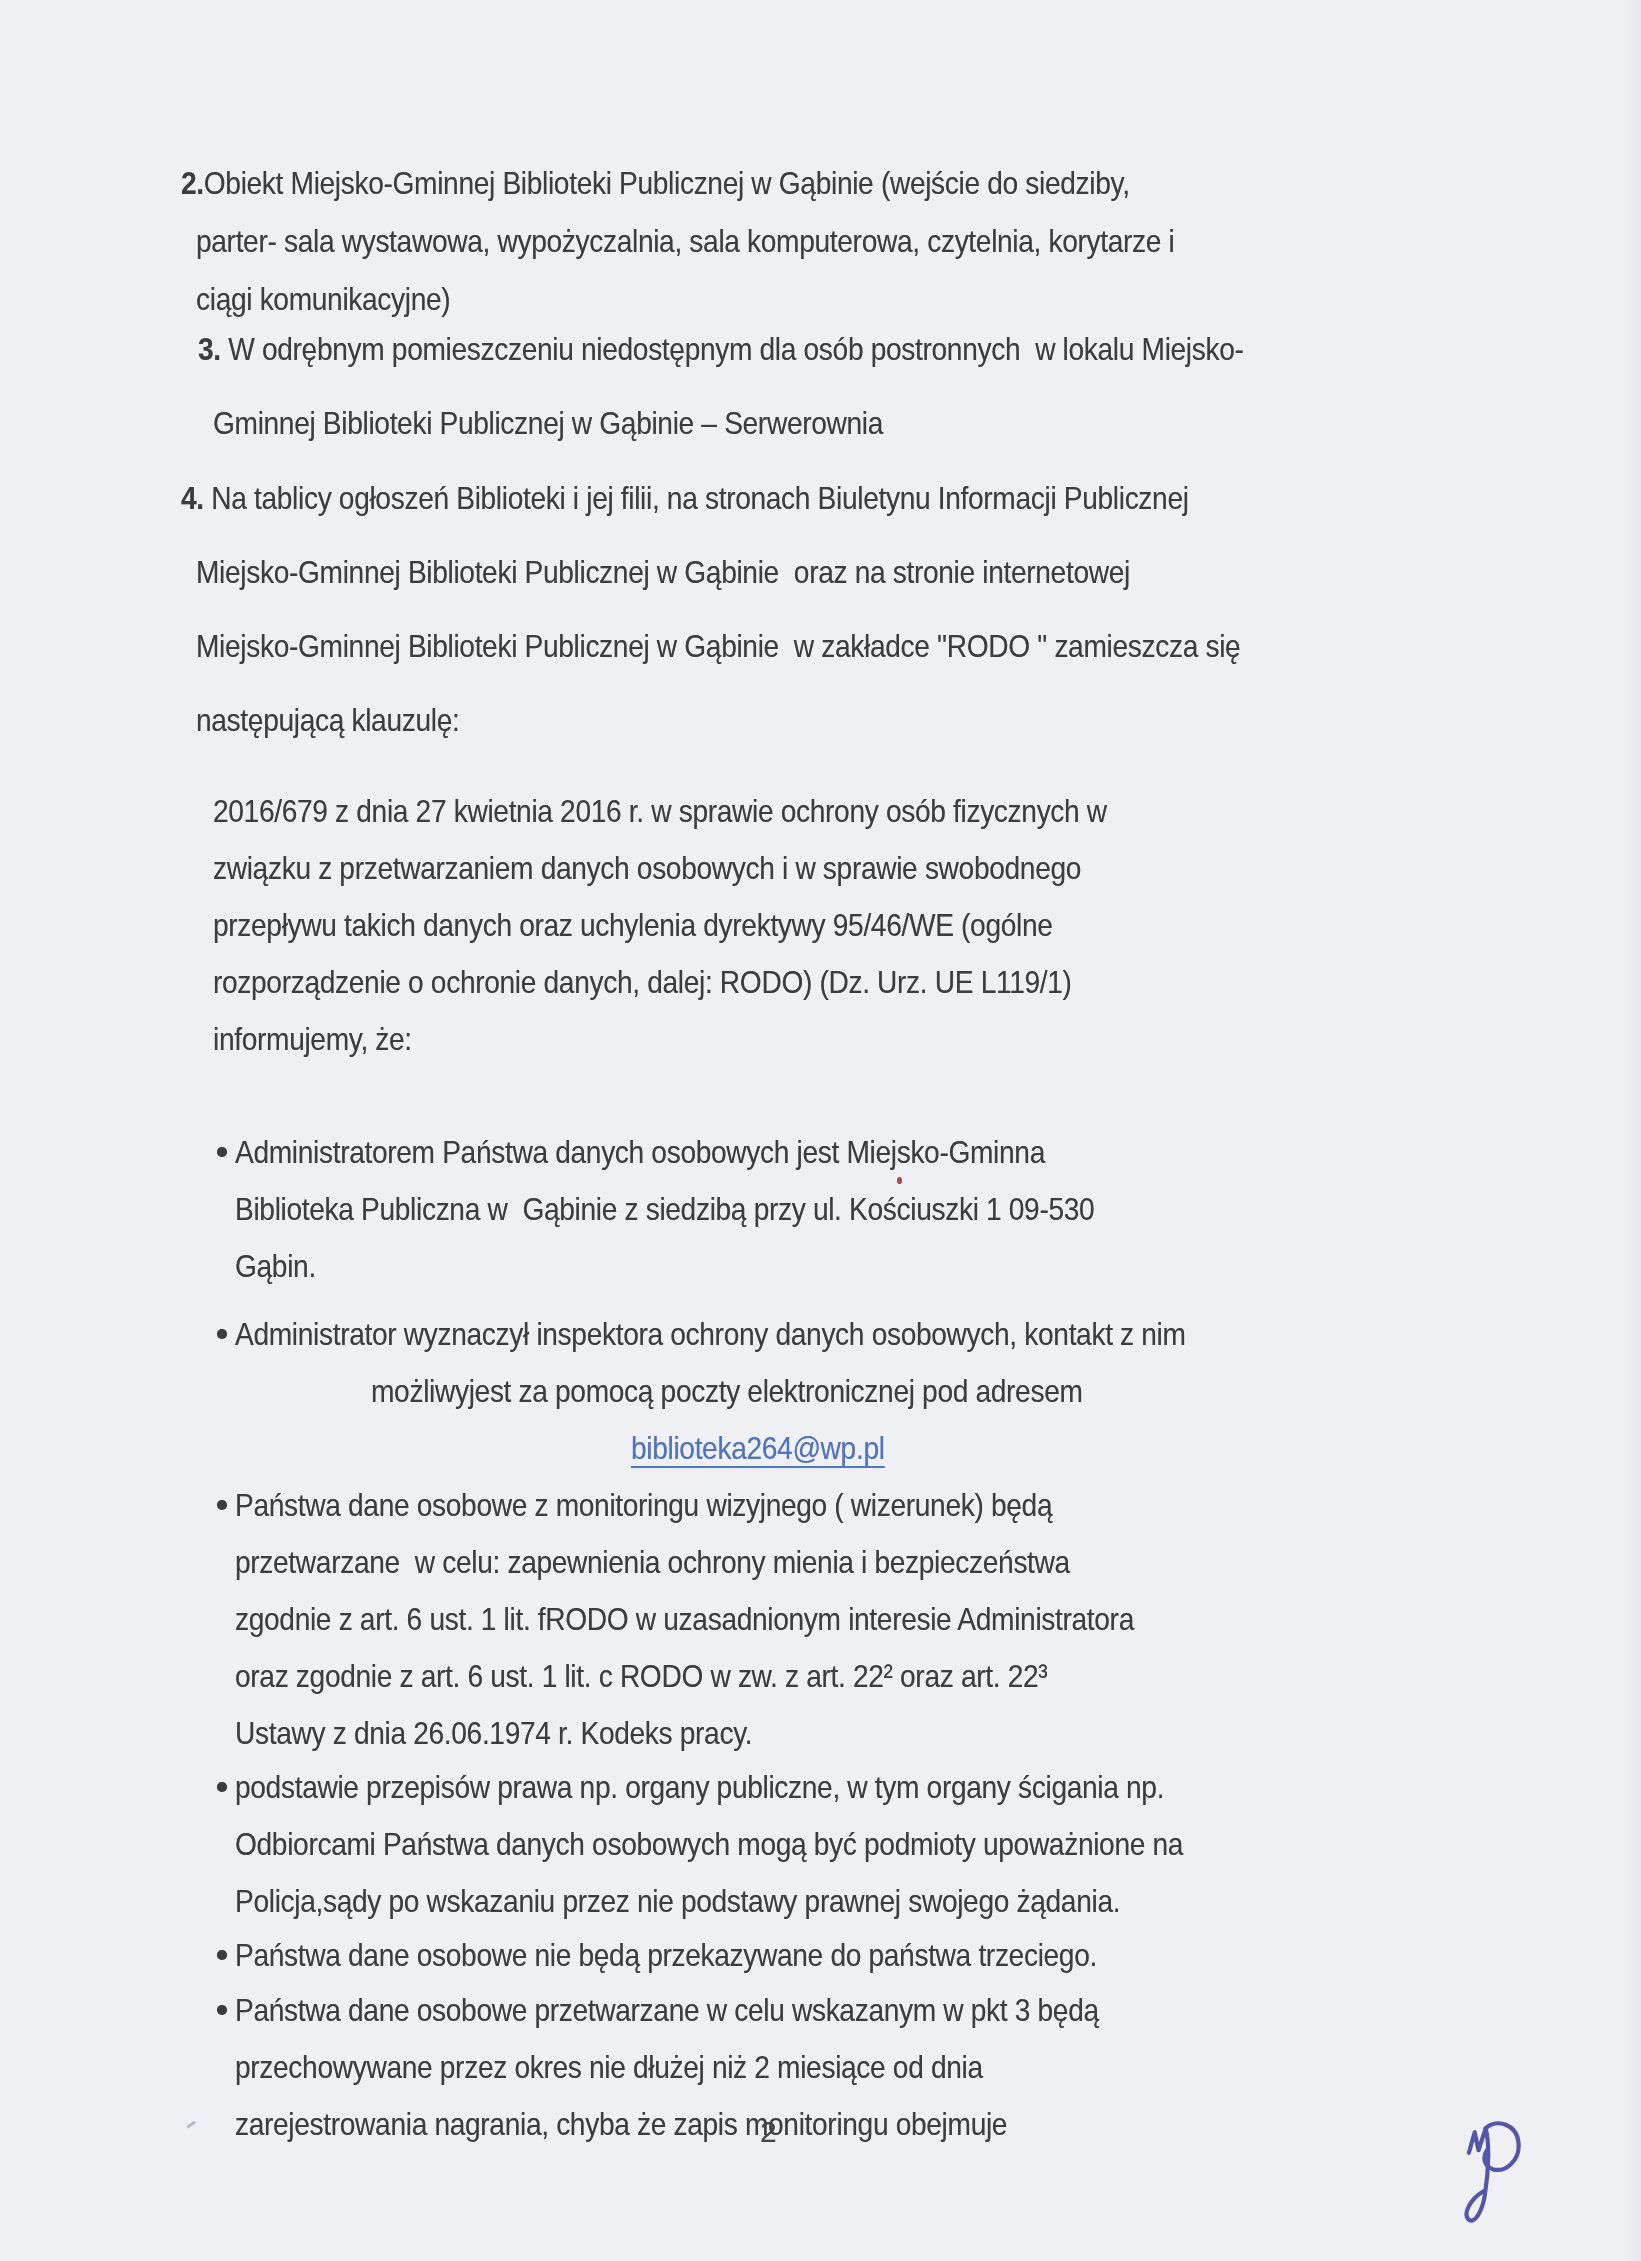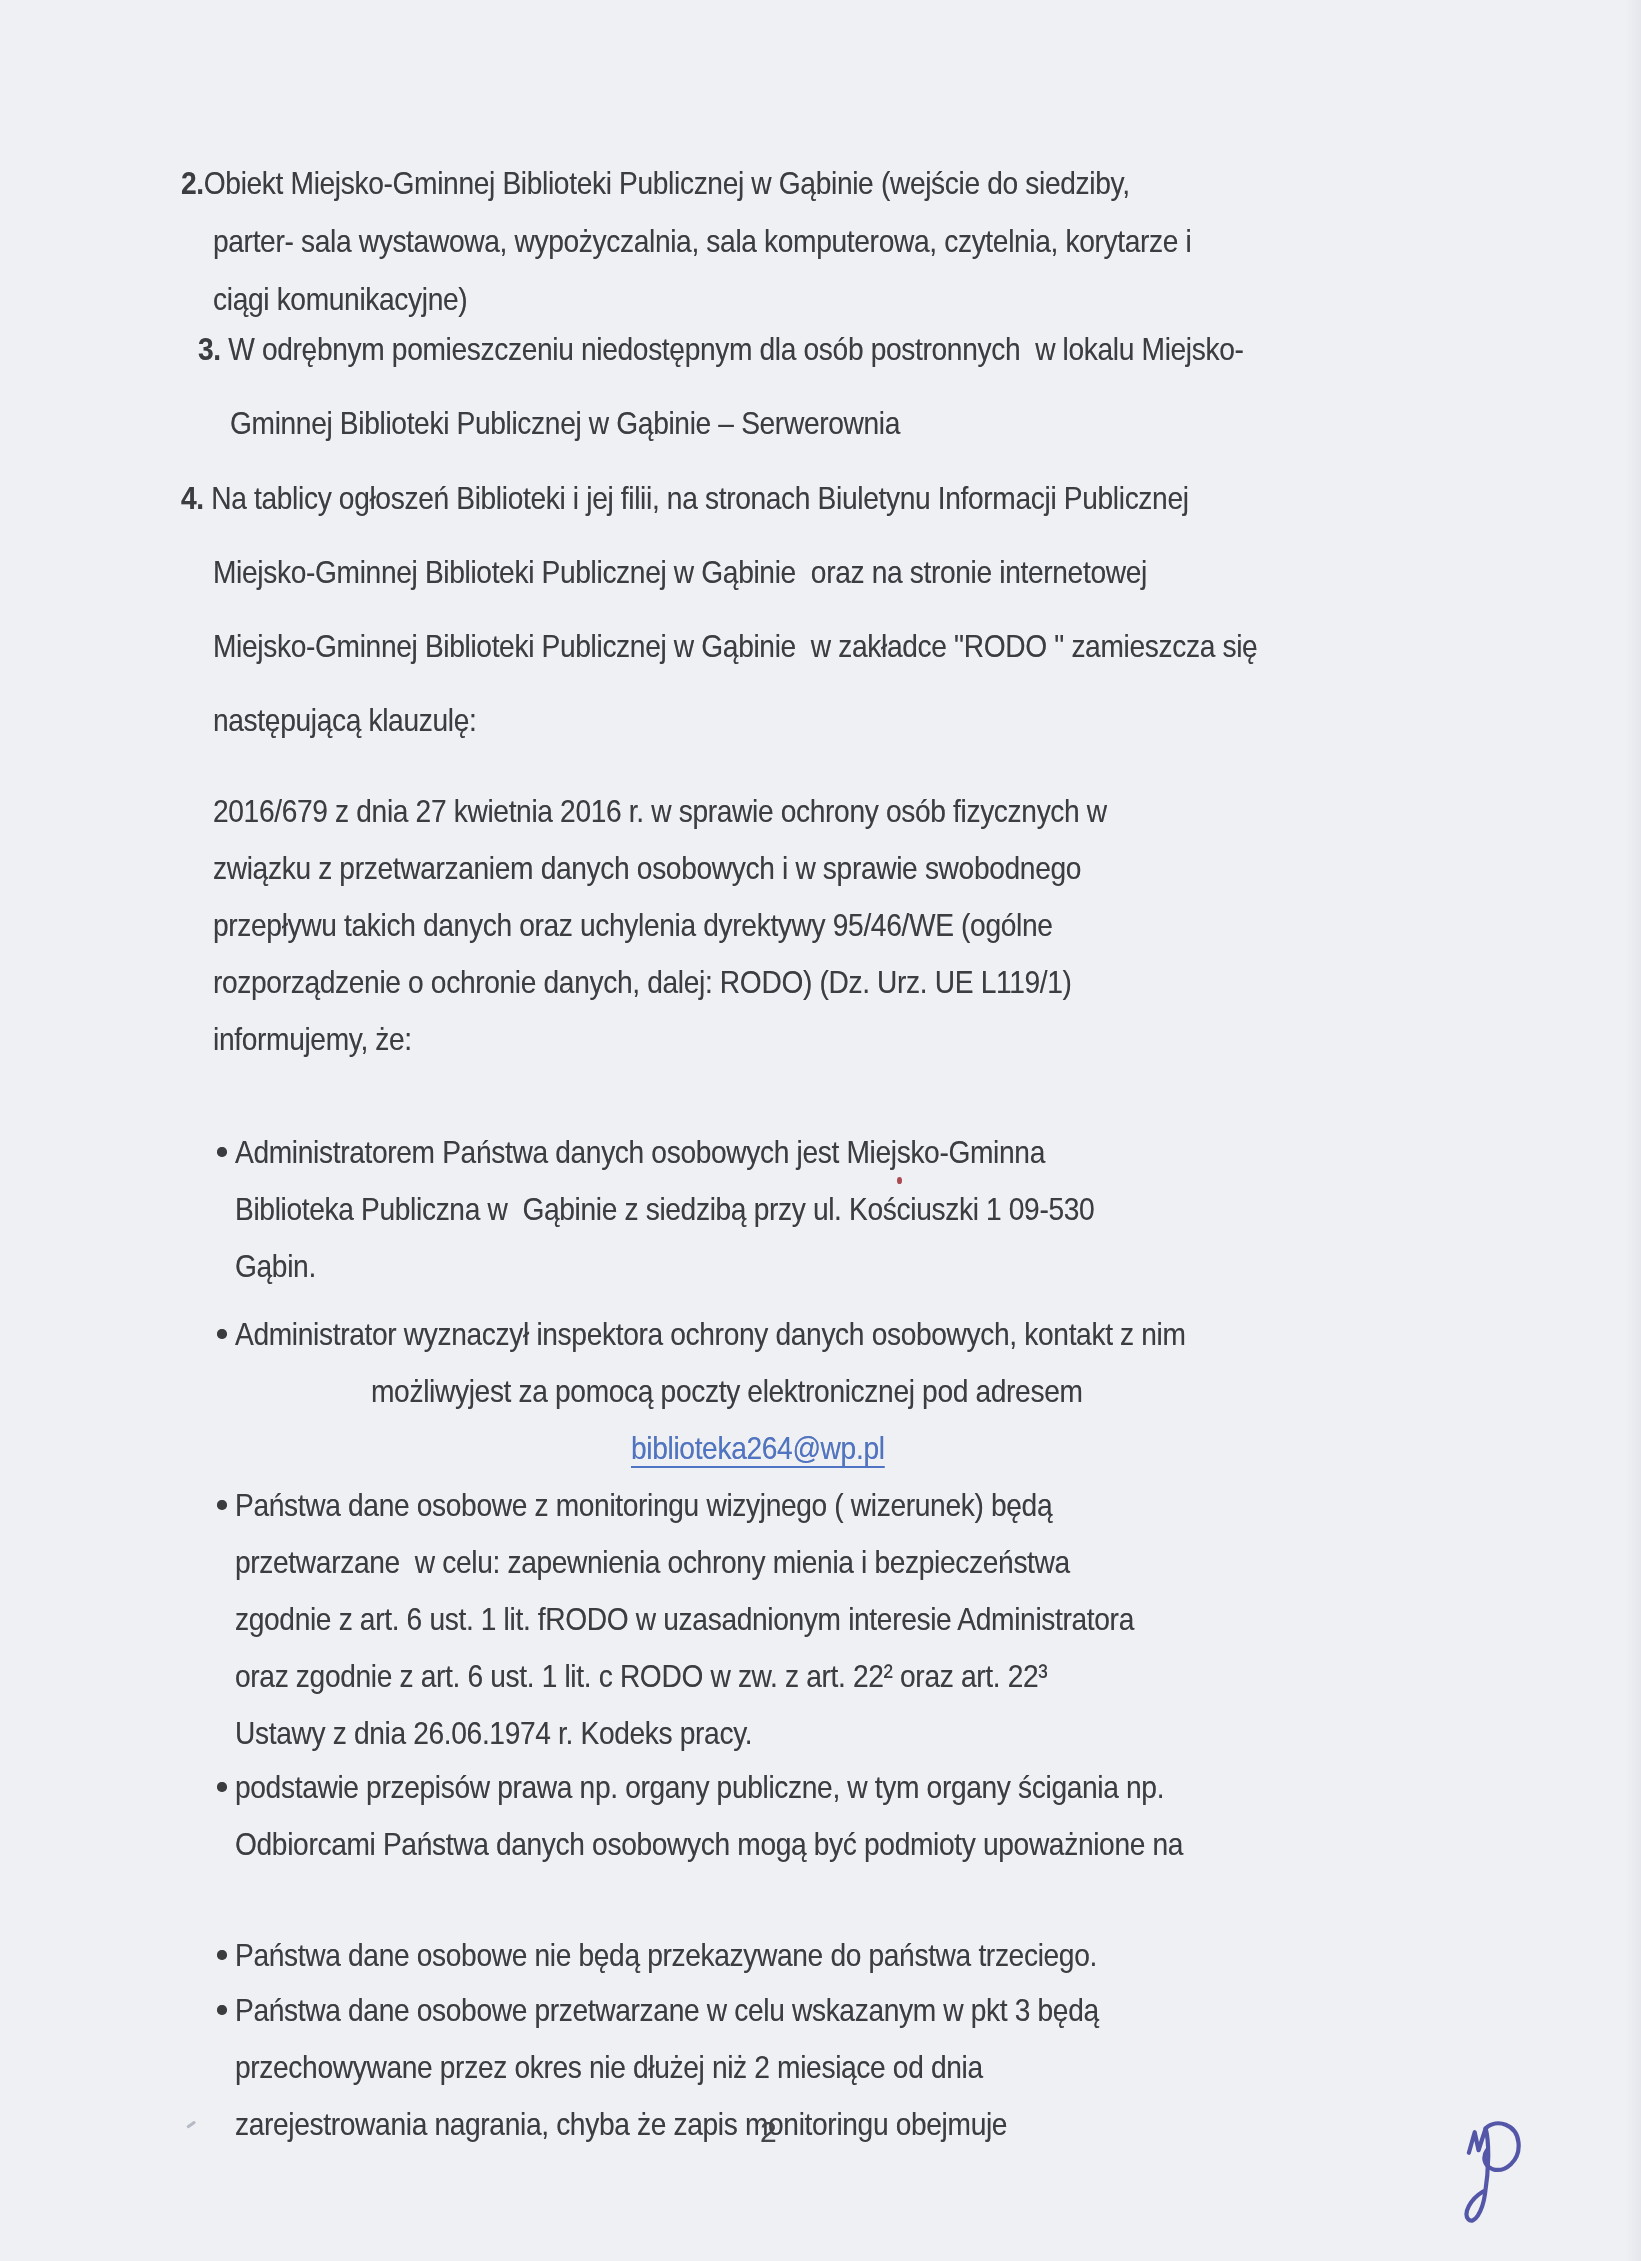--- a/index.html
+++ b/index.html
@@ -17,21 +17,21 @@
     font-size:32px;
     letter-spacing:-0.4px;
     text-shadow:0 0 0.6px rgba(70,70,75,.45);
   }
   .stretch{display:inline-block;transform:scaleX(0.88);transform-origin:0 50%;}
   .num{font-weight:bold;}
   .block{position:absolute;}
   .lh90  .line{line-height:58px;}
   .lh114 .line{line-height:74px;}
   .lh88  .line{line-height:57px;}
-  .indent{margin-left:32px;}
+  .indent{margin-left:15px;}
   
   .bullet{position:absolute;left:213px;}
   .bullet .line{margin-left:22px;line-height:57px;}
   .dot{
     position:absolute;left:3.9px;top:23px;
     width:9.7px;height:9.7px;border-radius:50%;
     background:#3b3c3e;box-shadow:0 0 0.6px rgba(70,70,75,.5);
   }
   a.email{
     color:#4f74c4;text-decoration:underline;text-decoration-thickness:1.9px;
@@ -109,20 +109,21 @@
     <div class="line"><span class="stretch">przetwarzane  w celu: zapewnienia ochrony mienia i bezpieczeństwa</span></div>
     <div class="line"><span class="stretch">zgodnie z art. 6 ust. 1 lit. fRODO w uzasadnionym interesie Administratora</span></div>
     <div class="line"><span class="stretch">oraz zgodnie z art. 6 ust. 1 lit. c RODO w zw. z art. 22² oraz art. 22³</span></div>
     <div class="line"><span class="stretch">Ustawy z dnia 26.06.1974 r. Kodeks pracy.</span></div>
   </div>
 
   <div class="bullet" style="top:1759px;">
     <span class="dot"></span>
     <div class="line"><span class="stretch">podstawie przepisów prawa np. organy publiczne, w tym organy ścigania np.</span></div>
     <div class="line"><span class="stretch">Odbiorcami Państwa danych osobowych mogą być podmioty upoważnione na</span></div>
+    <div class="line"><span class="stretch">Policja,sądy po wskazaniu przez nie podstawy prawnej swojego żądania.</span></div>
   </div>
 
   <div class="bullet" style="top:1927px;">
     <span class="dot"></span>
     <div class="line"><span class="stretch">Państwa dane osobowe nie będą przekazywane do państwa trzeciego.</span></div>
   </div>
 
   <div class="bullet" style="top:1982px;">
     <span class="dot"></span>
     <div class="line"><span class="stretch">Państwa dane osobowe przetwarzane w celu wskazanym w pkt 3 będą</span></div>

